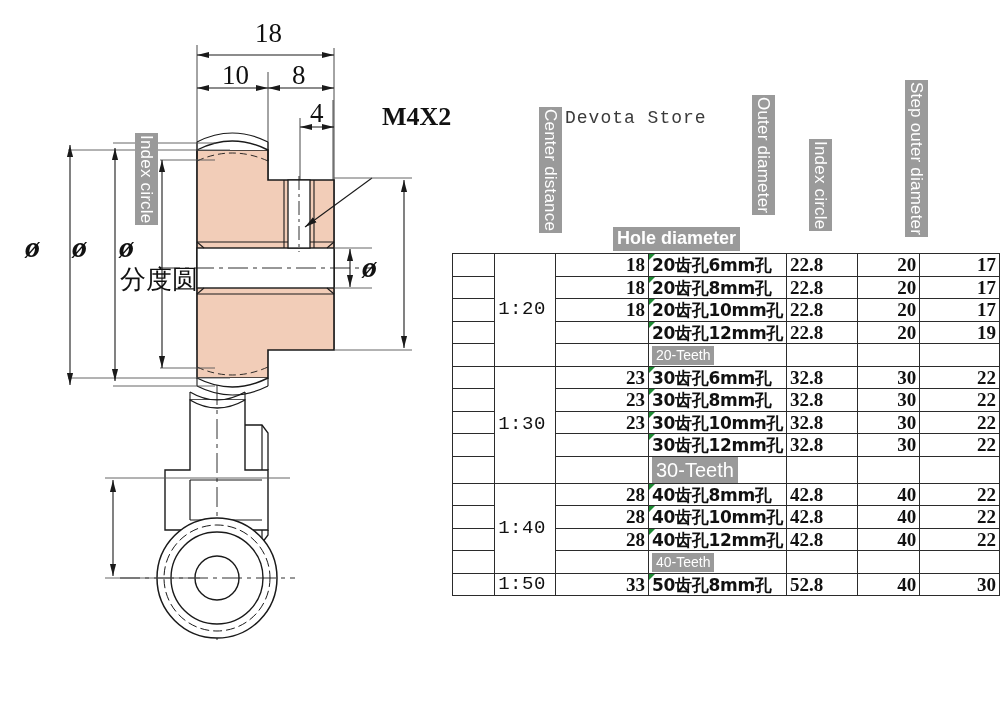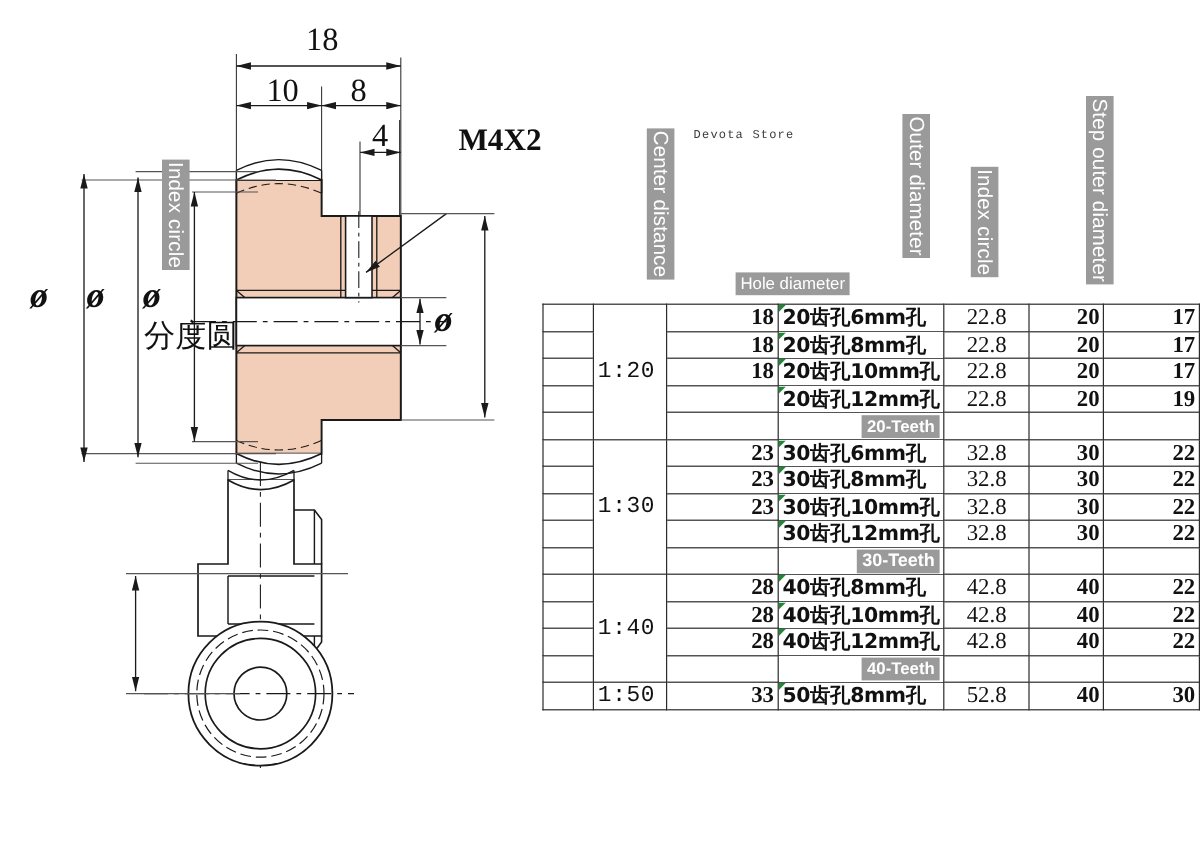--- a/index.html
+++ b/index.html
@@ -67,25 +67,24 @@
   #drawing {
     position: absolute;
     left: 0; top: 0;
     width: 470px;
     height: 660px;
   }
 
   
   .watermark {
     font-family: "Liberation Mono", monospace;
-    font-size: 10px;
+    font-size: 18px;
     color: #3b3b3b;
     letter-spacing: 1px;
     white-space: nowrap;
-    margin-left: 13px;
   }
 
   
   #spec-table-wrap {
     position: absolute;
     left: 452px;
     top: 253px;
   }
   table.spec {
     border-collapse: collapse;
@@ -101,42 +100,41 @@
     color: #111;
     background: #fff;
     overflow: hidden;
     white-space: nowrap;
   }
   td.c-blank  { width: 44px;  }
   td.c-ratio  { width: 55px;  text-align: left; font-size: 19px;
                 font-family: Liberation Mono, monospace; letter-spacing: .5px; }
   td.c-center { width: 103px; text-align: right; font-weight: 700; }
   td.c-hole   { width: 125px; position: relative; }
-  td.c-outer  { width: 72px;  text-align: center; font-weight: 400; padding-right: 10px;}
+  td.c-outer  { width: 72px;  text-align: left; font-weight: 700; padding-right: 10px;}
   td.c-index  { width: 64px;  text-align: right; font-weight: 700; padding-right: 10px;}
   td.c-step   { width: 86px;  text-align: right; font-weight: 700; padding-right: 10px;}
 
   td.c-hole .hole-label {
     font-family: "DejaVu Sans", sans-serif;
     font-size: 17px;
     font-weight: 600;
     letter-spacing: -0.3px;
   }
   
   td.c-hole.mark::before {
     content: "";
     position: absolute;
     left: 0; top: 0;
     width: 0; height: 0;
     border-top: 6px solid #1d8a33;
     border-right: 6px solid transparent;
   }
   td.c-badge {
-    text-align: right;
-    font-weight: bold;
+    text-align: left;
   }
   td.c-ratio.merged { vertical-align: middle; }
 </style>
 </head>
 <body>
 
 <svg id="drawing" viewBox="0 0 470 660">
   <defs>
     <marker id="arrIn" markerWidth="12" markerHeight="8" refX="11" refY="4" orient="auto">
       <path d="M11,4 L0,1.2 L0,6.8 Z" fill="#1a1a1a"></path>
@@ -280,21 +278,21 @@
 
 <div class="abs phi" style="left:362px; top:252px;">ø</div>
 
 <div class="abs watermark" style="left:565px; top:108px;">Devota Store</div>
 
 <div class="abs" style="left:562px; top:107px; height:0;">
   <span class="lbl-vert-gray rot-cw">Center distance</span>
 </div>
 
 <div class="abs" style="left:613px; top:227px;">
-  <span class="lbl-horz-gray" style="font-size:14px;">Hole diameter</span>
+  <span class="lbl-horz-gray" style="font-size:18px;font-weight:bold;">Hole diameter</span>
 </div>
 
 <div class="abs" style="left:775px; top:95px; height:0;">
   <span class="lbl-vert-gray rot-cw">Outer diameter</span>
 </div>
 
 <div class="abs" style="left:832px; top:139px; height:0;">
   <span class="lbl-vert-gray rot-cw">Index circle</span>
 </div>
 
@@ -375,21 +373,21 @@
           <td class="c-blank"></td>
           <td class="c-center"></td>
           <td class="c-hole mark"><span class="hole-label">30齿孔12mm孔</span></td>
           <td class="c-outer">32.8</td>
           <td class="c-index">30</td>
           <td class="c-step">22</td>
         </tr>
         <tr>
           <td class="c-blank"></td>
           <td class="c-center"></td>
-          <td class="c-hole c-badge"><span class="lbl-horz-gray" style="font-size: 15px;">30-Teeth</span></td>
+          <td class="c-hole c-badge"><span class="lbl-horz-gray" style="font-size: 20px;">30-Teeth</span></td>
           <td class="c-outer"></td>
           <td class="c-index"></td>
           <td class="c-step"></td>
         </tr>
         <tr>
           <td class="c-blank"></td>
           <td class="c-ratio merged" rowspan="4">1:40</td>
           <td class="c-center">28</td>
           <td class="c-hole mark"><span class="hole-label">40齿孔8mm孔</span></td>
           <td class="c-outer">42.8</td>

